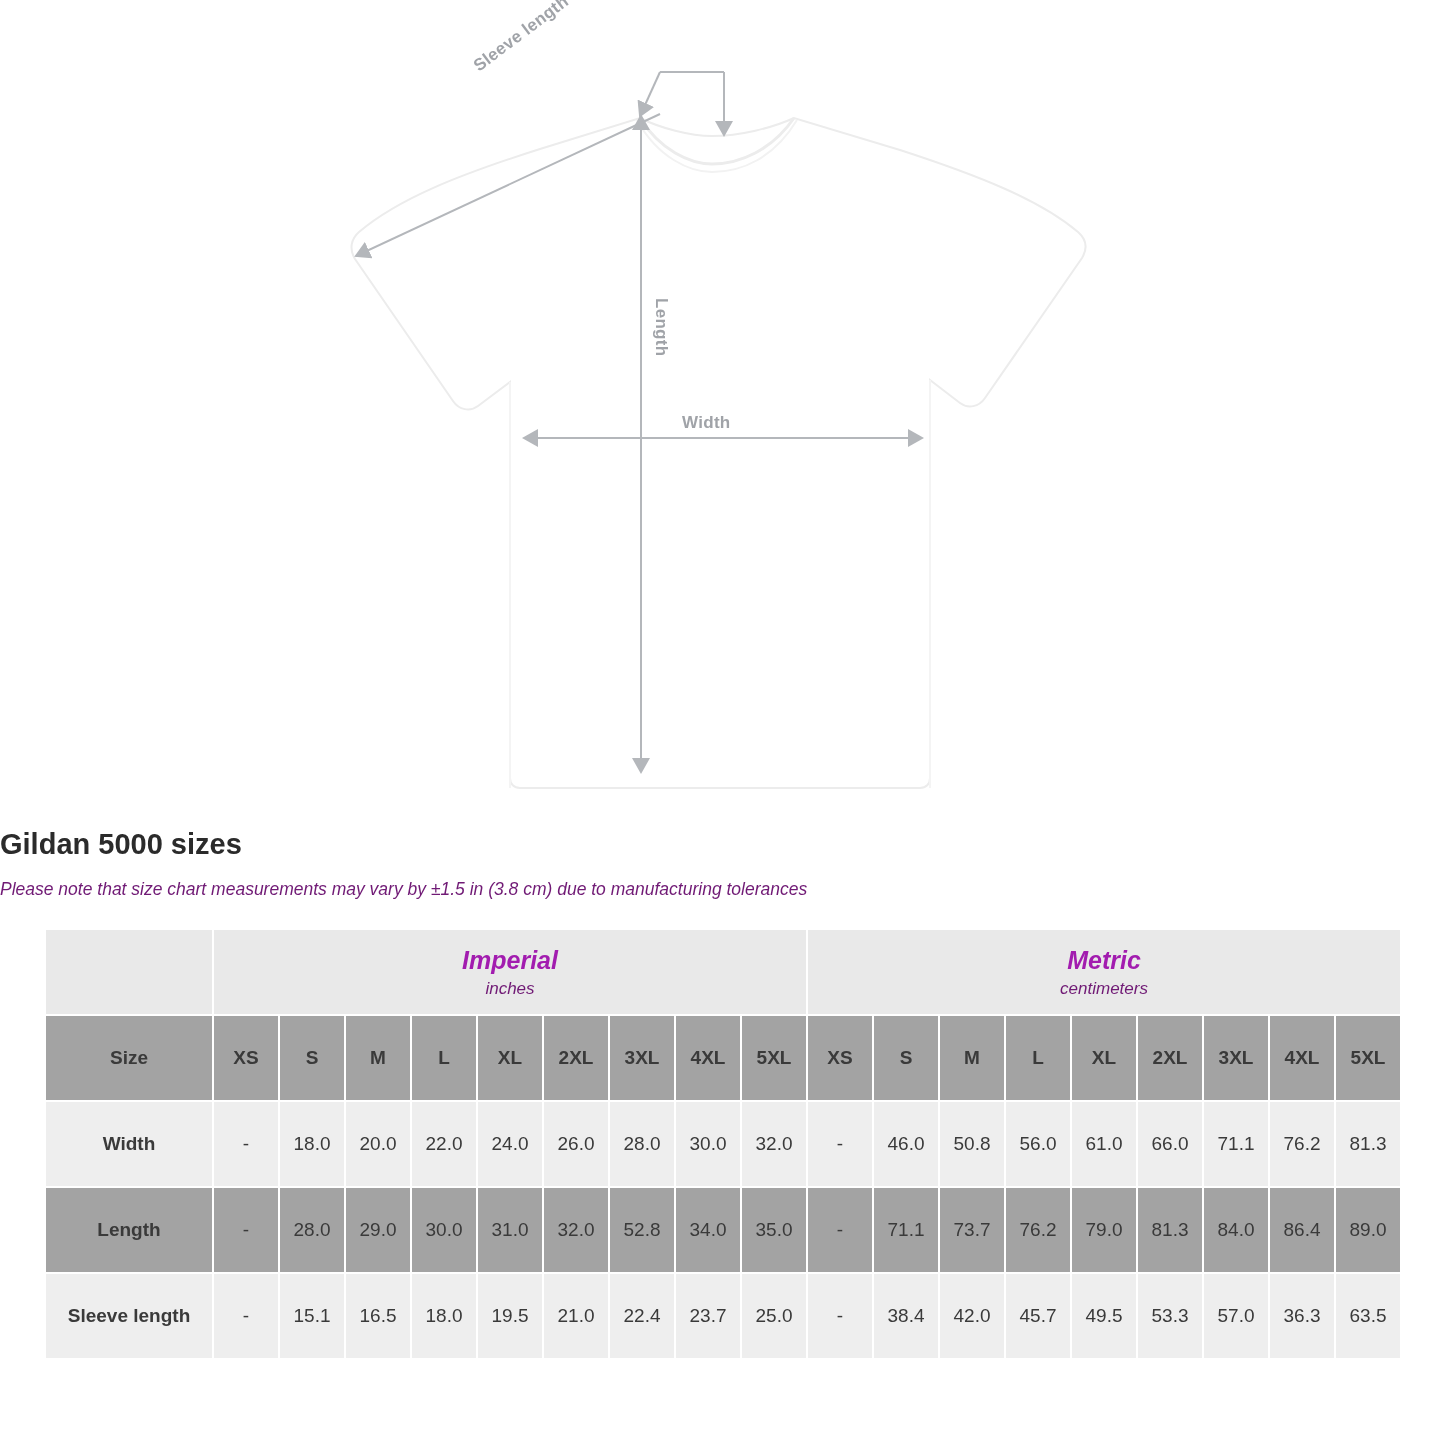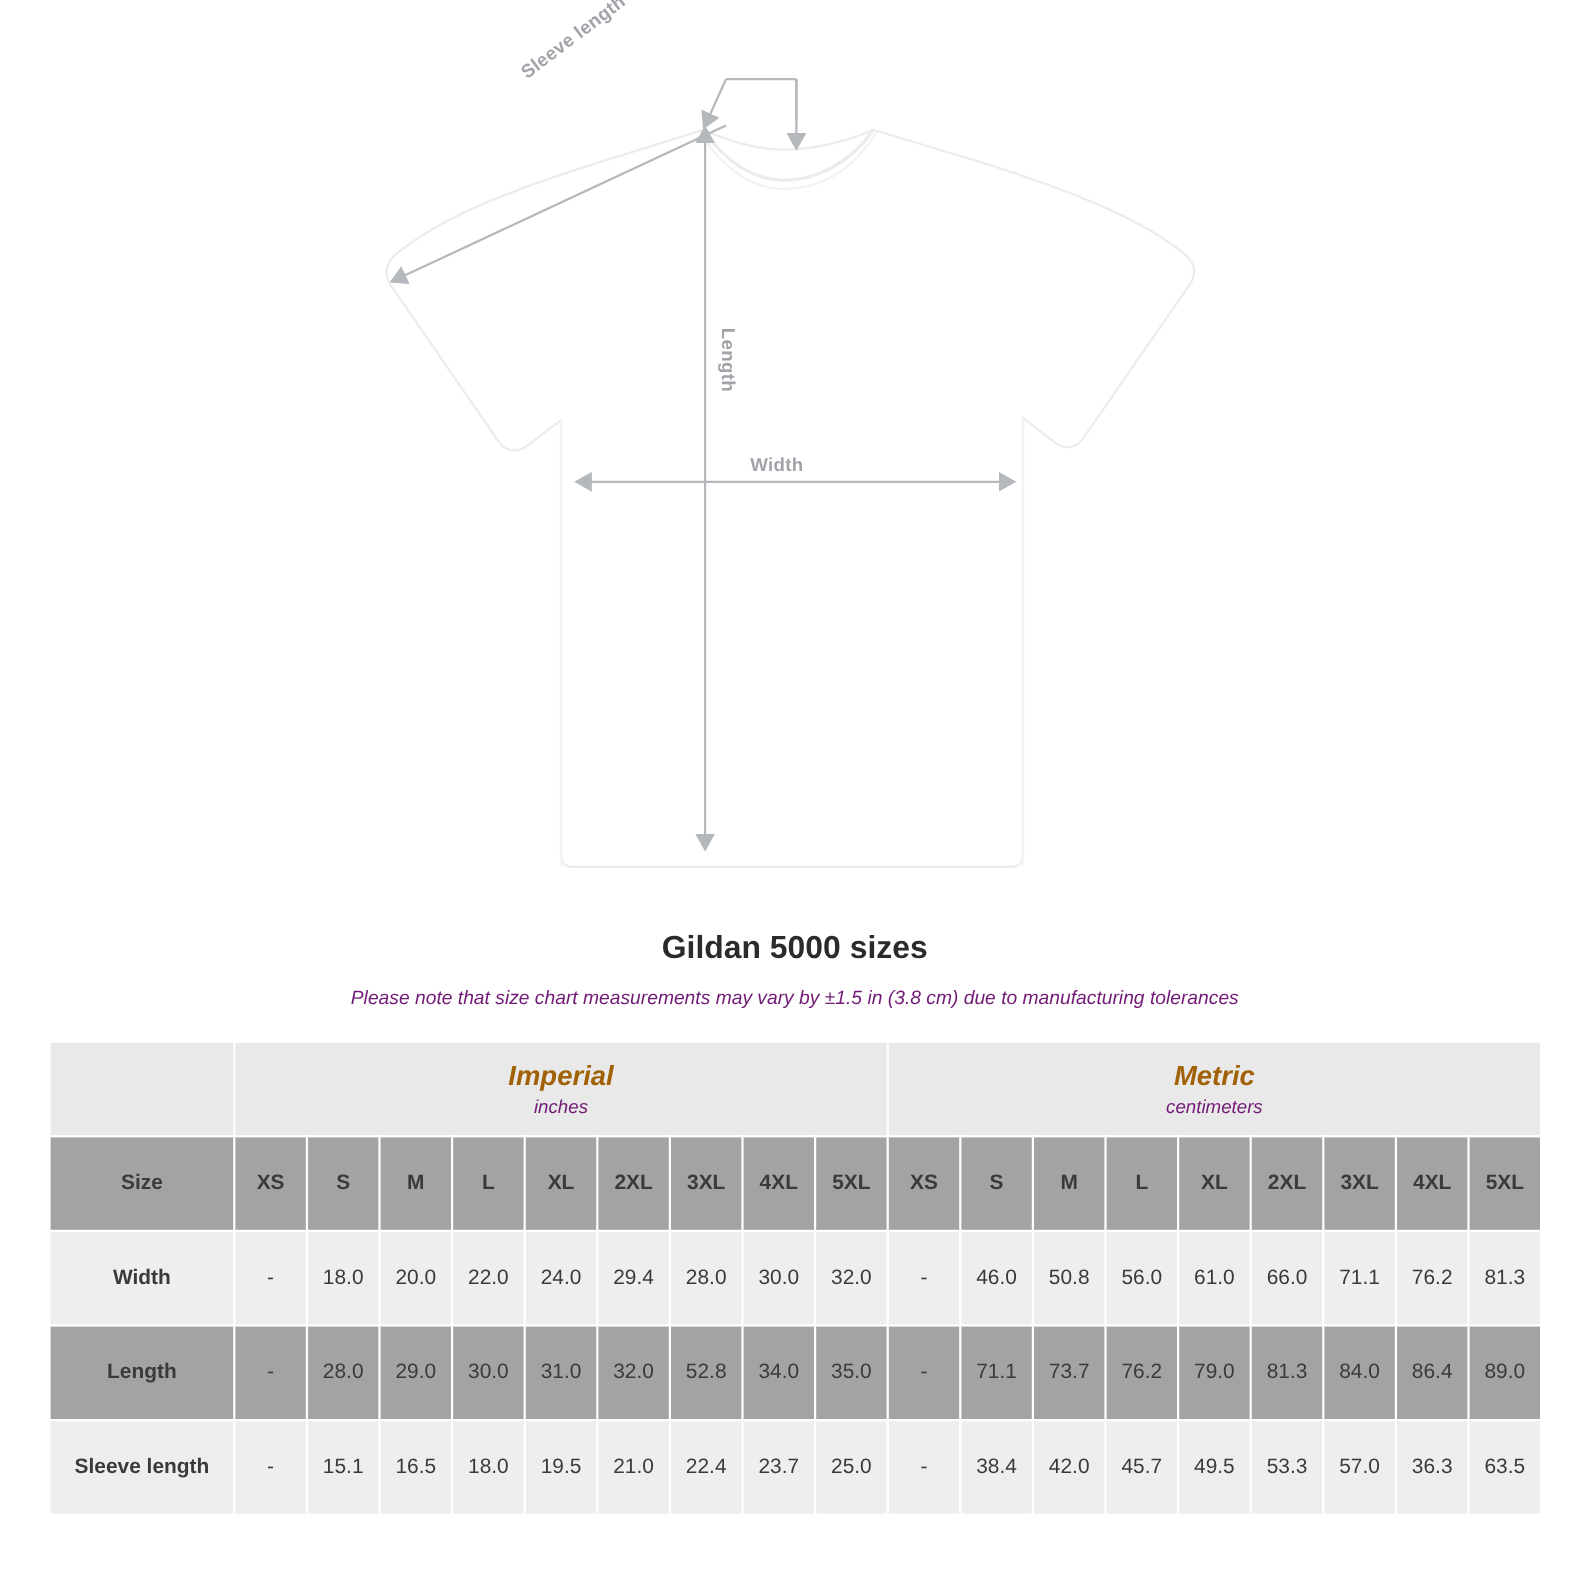--- a/index.html
+++ b/index.html
@@ -50,22 +50,22 @@
     writing-mode: vertical-rl;
     text-orientation: mixed;
   }
   .lbl-width {
     left: 682px;
     top: 413px;
   }
 
   
   .title-block {
-    text-align: center;
-    margin-top: 26px;
+    text-align: left;
+    margin-top: 8px;
   }
   .chart-title {
     font-size: 29px;
     font-weight: bold;
     color: #2b2b2b;
     margin: 0;
   }
   .chart-note {
     font-size: 17.5px;
     font-style: italic;
@@ -93,21 +93,21 @@
     height: 84px;
   }
   .unit-row td {
     height: 118px;
     background: #e9e9e9;
   }
   .unit-name {
     font-size: 25px;
     font-style: italic;
     font-weight: bold;
-    color: #a16207;
+    color: #a21caf;
     display: block;
     line-height: 1.2;
   }
   .unit-sub {
     font-size: 17px;
     font-style: italic;
     color: #701a75;
     display: block;
     margin-top: 4px;
   }
@@ -248,21 +248,21 @@
         <td class="hdr-cell">5XL</td>
       </tr>
 
       <tr class="row-shade-b">
         <td class="rowlabel">Width</td>
         <td>-</td>
         <td>18.0</td>
         <td>20.0</td>
         <td>22.0</td>
         <td>24.0</td>
-        <td>29.4</td>
+        <td>26.0</td>
         <td>28.0</td>
         <td>30.0</td>
         <td>32.0</td>
         <td>-</td>
         <td>46.0</td>
         <td>50.8</td>
         <td>56.0</td>
         <td>61.0</td>
         <td>66.0</td>
         <td>71.1</td>

